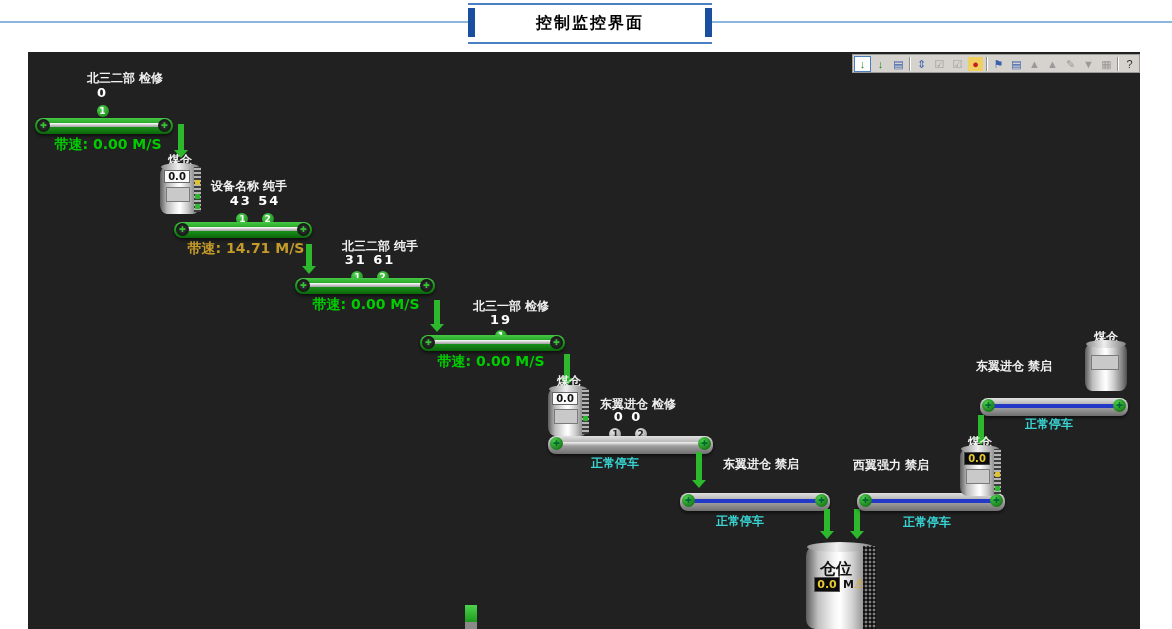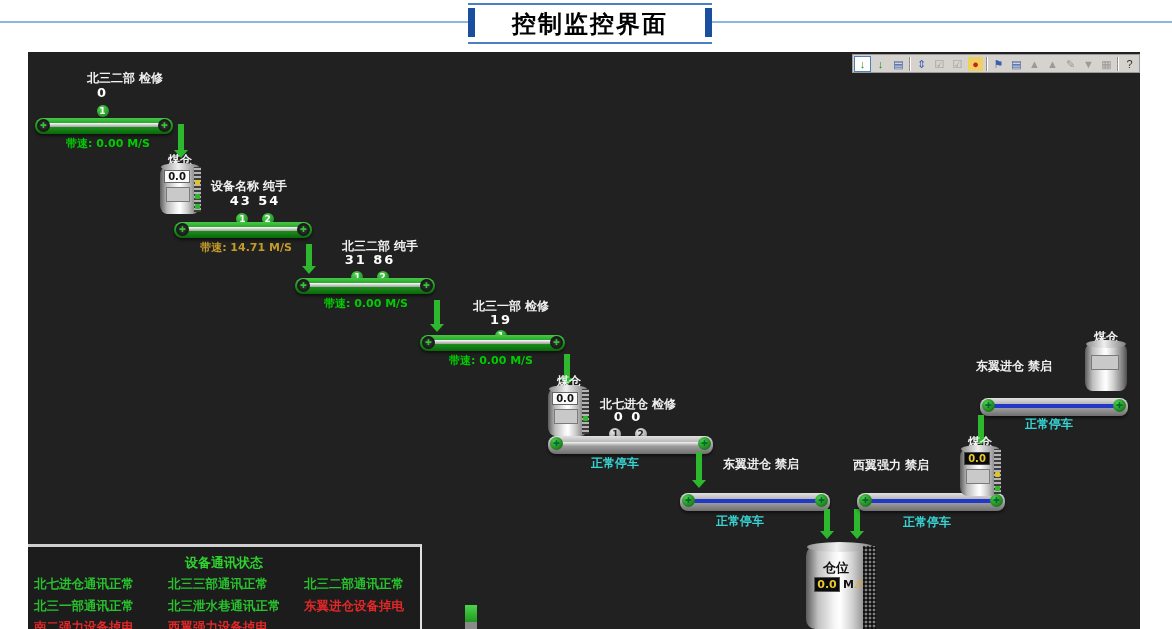--- a/index.html
+++ b/index.html
@@ -5,21 +5,21 @@
   html,body{margin:0;padding:0;}
   body{width:1172px;height:629px;background:#ffffff;position:relative;overflow:hidden;
        font-family:"DejaVu Sans",sans-serif;}
   
   .top-rule{position:absolute;left:0;right:0;top:21px;height:2px;background:#8ab6df;}
   .title-box{position:absolute;left:468px;top:3px;width:244px;height:37px;background:#fff;
              border-top:2px solid #4a7fc1;border-bottom:2px solid #4a7fc1;
              display:flex;align-items:center;justify-content:center;z-index:2;}
   .title-box .bar{position:absolute;top:3px;width:7px;height:29px;background:#1a4e9e;}
   .title-box .bar.l{left:0;}.title-box .bar.r{right:0;}
-  .title-text{font-size:24px;font-weight:bold;color:#000;letter-spacing:2px;}
+  .title-text{font-size:16px;font-weight:bold;color:#000;letter-spacing:2px;}
   
   .scada{position:absolute;left:28px;top:52px;width:1112px;height:577px;background:#212121;overflow:hidden;}
   .scada *{position:absolute;box-sizing:border-box;}
   
   .toolbar{left:824px;top:2px;width:288px;height:19px;background:#d6d3ce;border:1px solid #9a9a9a;
            display:flex;align-items:center;padding:0 1px;gap:1px;}
   .toolbar .tb{position:relative;width:17px;height:16px;background:#d6d3ce;border:1px solid #d6d3ce;
                font-size:11px;line-height:14px;text-align:center;padding:0;cursor:pointer;}
   .toolbar .tb.sel{background:#fff;border:1px solid #4a7fc1;}
   .toolbar .sep{position:relative;width:2px;height:14px;border-left:1px solid #8f8f8f;border-right:1px solid #fff;margin:0 1px;}
@@ -29,21 +29,21 @@
   .ev-header{left:824px;top:21px;width:288px;height:15px;background:#4a4a4a;border-bottom:1px solid #2c2c2c;}
   .ev-header span{position:absolute;top:1px;font-size:11px;color:#bdbdbd;font-weight:bold;white-space:nowrap;}
   
   .lbl{font-size:12px;font-weight:bold;color:#f2f2f2;text-align:center;white-space:nowrap;}
   .cnt{font-size:13px;font-weight:bold;color:#ffffff;text-align:center;letter-spacing:2px;white-space:nowrap;}
   .badges{text-align:center;}
   .badge{position:relative;display:inline-block;width:12px;height:12px;margin:0 4px;border-radius:50%;
          background:radial-gradient(circle at 35% 30%,#4ed44e,#157a15);color:#fff;
          font-size:9px;line-height:12px;font-weight:bold;text-align:center;}
   .badge.gray{background:radial-gradient(circle at 35% 30%,#e8e8e8,#8a8a8a);color:#222;}
-  .speed{font-size:11px;font-weight:bold;color:#00cc00;text-align:center;white-space:nowrap;}
+  .speed{font-size:14px;font-weight:bold;color:#00cc00;text-align:center;white-space:nowrap;}
   .speed.warn{color:#c49a28;}
   .state{font-size:12px;font-weight:bold;color:#38d4d4;text-align:center;white-space:nowrap;}
   
   .belt{height:16px;border-radius:8px;background:linear-gradient(180deg,#45c945 0%,#1d9a1d 45%,#0b660b 100%);
         box-shadow:0 2px 3px rgba(0,0,0,.55);}
   .belt .stripe{left:12px;right:12px;top:5px;height:4px;border-radius:2px;
                 background:linear-gradient(180deg,#ffffff,#9d9d9d);}
   .belt .roller{top:1px;width:13px;height:13px;border-radius:50%;background:radial-gradient(#3a3a3a,#050505);
                 color:#35c435;font-size:8px;line-height:13px;text-align:center;font-weight:bold;}
   .belt .roller.l{left:2px;}.belt .roller.r{right:2px;}
@@ -68,21 +68,21 @@
   .bwin{left:6px;top:21px;width:24px;height:15px;background:#c9c9c9;border:1px solid #7a7a7a;}
   .bstrip{right:-1px;top:1px;bottom:2px;width:7px;
           background:repeating-linear-gradient(0deg,#3d3d3d 0 2px,#b5b5b5 2px 4px);}
   .dot{width:5px;height:5px;right:0;border-radius:1px;}
   .dot.y{background:#e0c22a;}.dot.g{background:#2db82d;}
   
   .tank{left:778px;top:494px;width:68px;height:83px;border-radius:9px/10px;
         background:linear-gradient(90deg,#5c5c5c 0%,#c2c2c2 18%,#f6f6f6 42%,#ffffff 50%,#d2d2d2 68%,#8a8a8a 88%,#525252 100%);}
   .tank::before{content:"";position:absolute;left:1px;right:1px;top:-4px;height:10px;border-radius:50%;
                 background:linear-gradient(90deg,#909090,#f2f2f2 45%,#808080);}
-  .tank .tlabel{left:0;right:8px;top:13px;font-size:13px;font-weight:bold;color:#111;text-align:center;}
+  .tank .tlabel{left:0;right:8px;top:13px;font-size:16px;font-weight:bold;color:#111;text-align:center;}
   .tank .trow{left:8px;top:31px;width:56px;height:16px;}
   .tank .tval{left:0;top:0;width:26px;height:15px;background:#0b0b0b;color:#e6c832;border:1px solid #555;
               font-size:11px;line-height:13px;font-weight:bold;text-align:center;}
   .tank .tunit{left:29px;top:1px;font-size:11px;font-weight:bold;color:#111;}
   .tank .warn{left:40px;top:-1px;font-size:13px;color:#e0a91e;}
   .bstrip.tall{right:-2px;top:0;bottom:0;width:13px;
                background:repeating-linear-gradient(0deg,#3d3d3d 0 2px,#b5b5b5 2px 4px),
                           repeating-linear-gradient(90deg,#3d3d3d 0 2px,#b5b5b5 2px 4px);
                background-blend-mode:multiply;}
   
@@ -165,21 +165,21 @@
     <span class="roller l">✚</span>
     <span class="roller r">✚</span>
   </div>
   <div class="speed warn" style="left:158px;top:188px;width:120px">带速: 14.71 M/S</div>
   <div class="arrow" style="left:274px;top:192px;height:30px">
       <span class="stem"></span>
       <span class="head"></span>
     </div>
 
   <div class="lbl" style="left:297px;top:186px;width:110px">北三二部 纯手</div>
-  <div class="cnt" style="left:311px;top:200px;width:62px">31 86</div>
+  <div class="cnt" style="left:311px;top:200px;width:62px">31 61</div>
   <div class="badges" style="left:311px;top:213px;width:62px">
     <span class="badge">1</span>
     <span class="badge">2</span>
   </div>
   <div class="belt" style="left:267px;top:226px;width:140px">
     <span class="stripe"></span>
     <span class="roller l">✚</span>
     <span class="roller r">✚</span>
   </div>
   <div class="speed" style="left:278px;top:244px;width:120px">带速: 0.00 M/S</div>
@@ -205,21 +205,21 @@
     </div>
 
   <div class="blabel" style="left:518px;top:321px;width:46px">煤仓</div>
   <div class="bunker" style="left:520px;top:336px">
     <span class="bval">0.0</span>
     <span class="bwin"></span>
     <span class="bstrip"></span>
     <span class="dot g" style="top:28px"></span>
   </div>
 
-  <div class="lbl" style="left:550px;top:344px;width:120px">北七进仓 检修</div>
+  <div class="lbl" style="left:550px;top:344px;width:120px">东翼进仓 检修</div>
   <div class="cnt" style="left:564px;top:357px;width:72px">0  0</div>
   <div class="badges" style="left:564px;top:370px;width:72px">
     <span class="badge gray">1</span>
     <span class="badge gray">2</span>
   </div>
   <div class="belt gray silver" style="left:520px;top:384px;width:165px;height:18px">
     <span class="stripe"></span>
     <span class="roller l">✚</span>
     <span class="roller r">✚</span>
   </div>
@@ -282,27 +282,16 @@
   <div class="tank">
     <div class="tlabel">仓位</div>
     <div class="trow">
       <span class="tval">0.0</span>
       <span class="tunit">M</span>
       <span class="warn">⚠</span>
     </div>
     <span class="bstrip tall"></span>
   </div>
 
-  <div class="status-panel">
-    <div class="ptitle">设备通讯状态</div>
-    <div class="status-item ok" style="left:6px;top:29px">北七进仓通讯正常</div>
-    <div class="status-item ok" style="left:140px;top:29px">北三三部通讯正常</div>
-    <div class="status-item ok" style="left:276px;top:29px">北三二部通讯正常</div>
-    <div class="status-item ok" style="left:6px;top:51px">北三一部通讯正常</div>
-    <div class="status-item ok" style="left:140px;top:51px">北三泄水巷通讯正常</div>
-    <div class="status-item fault" style="left:276px;top:51px">东翼进仓设备掉电</div>
-    <div class="status-item fault" style="left:6px;top:72px">南二强力设备掉电</div>
-    <div class="status-item fault" style="left:140px;top:72px">西翼强力设备掉电</div>
-  </div>
   <div class="scroll-thumb"></div>
   <div class="scroll-rest"></div>
 
 </div>
 
 </body></html>

